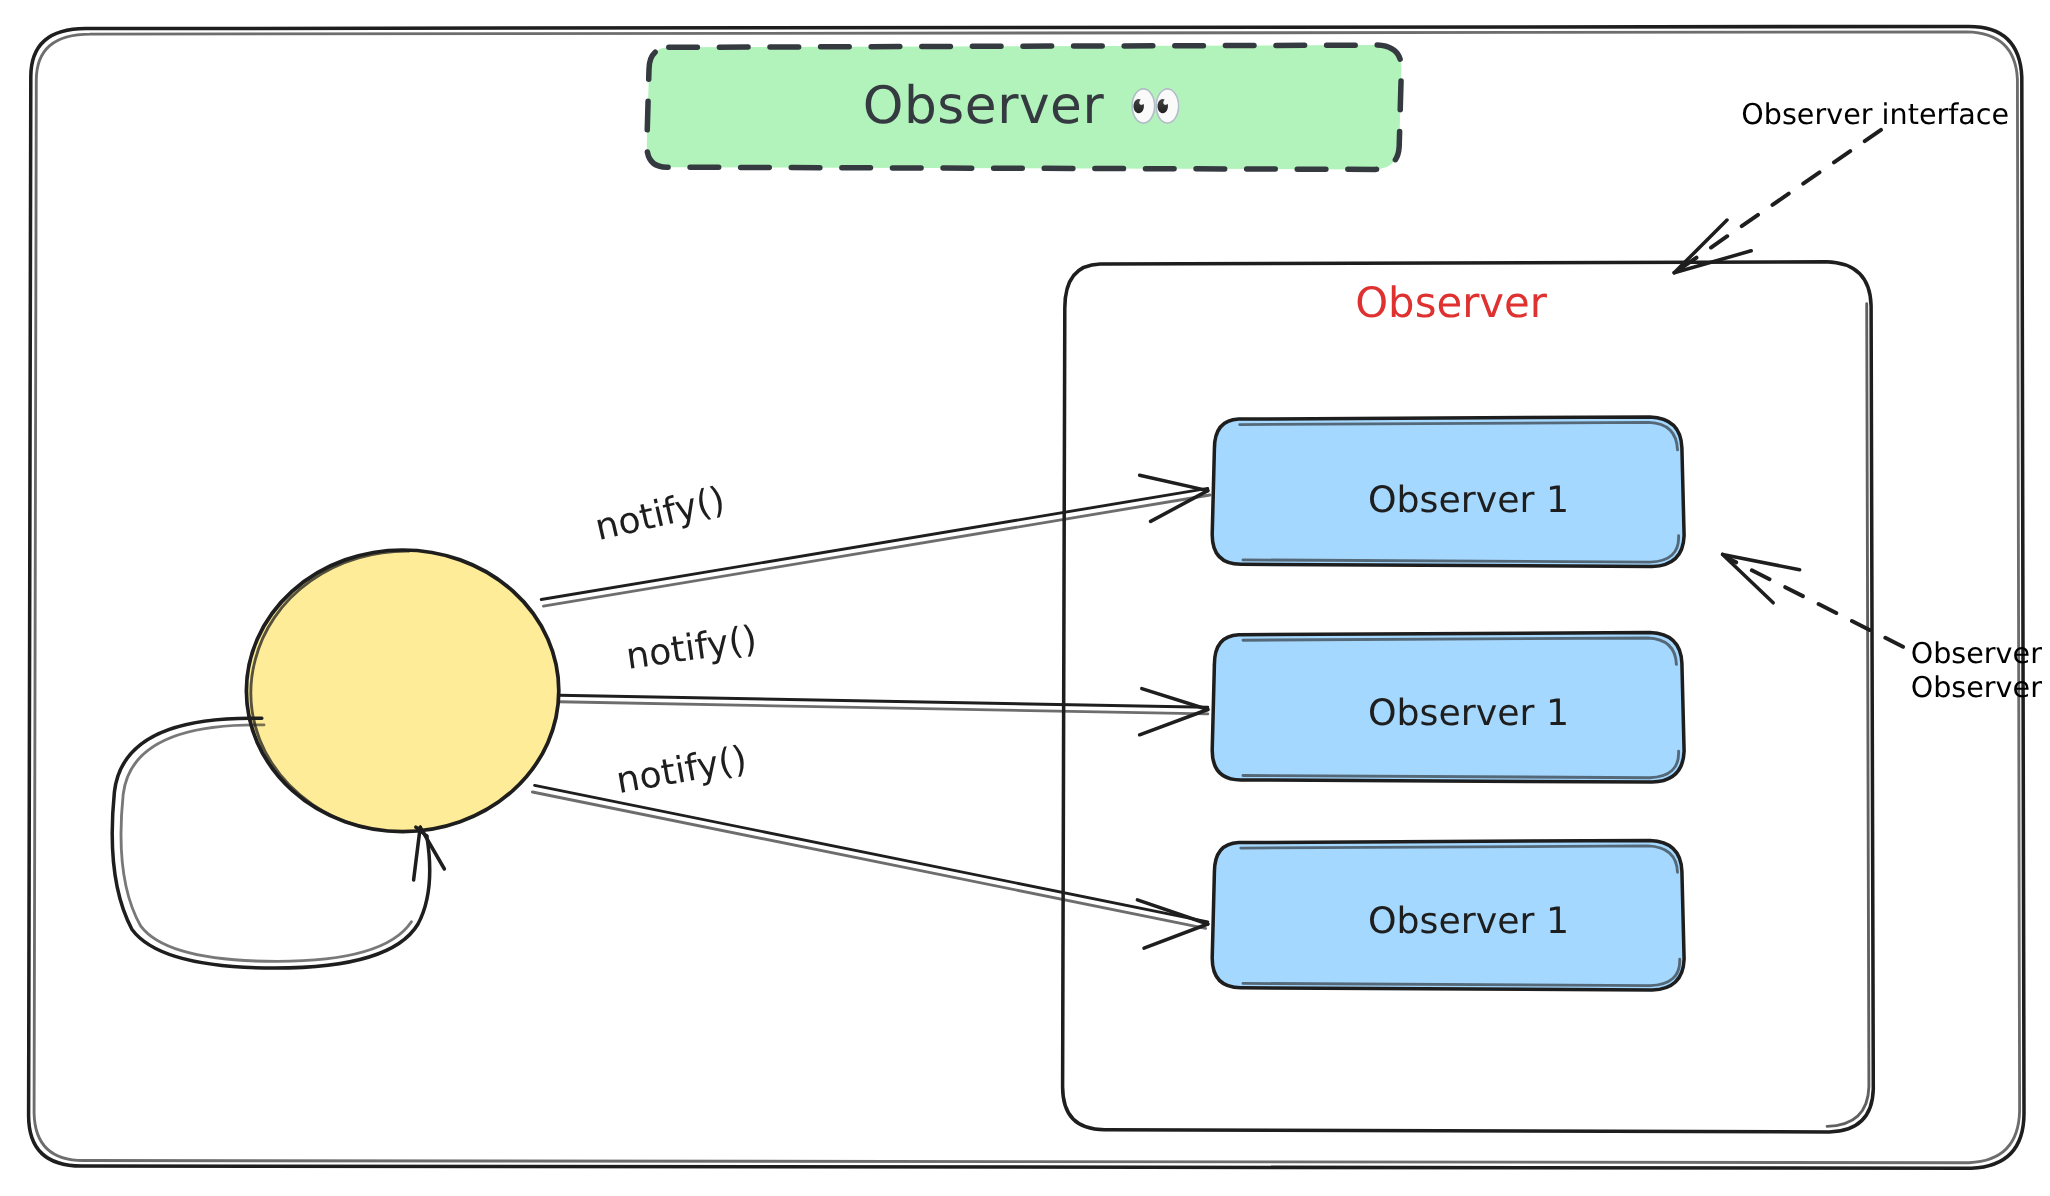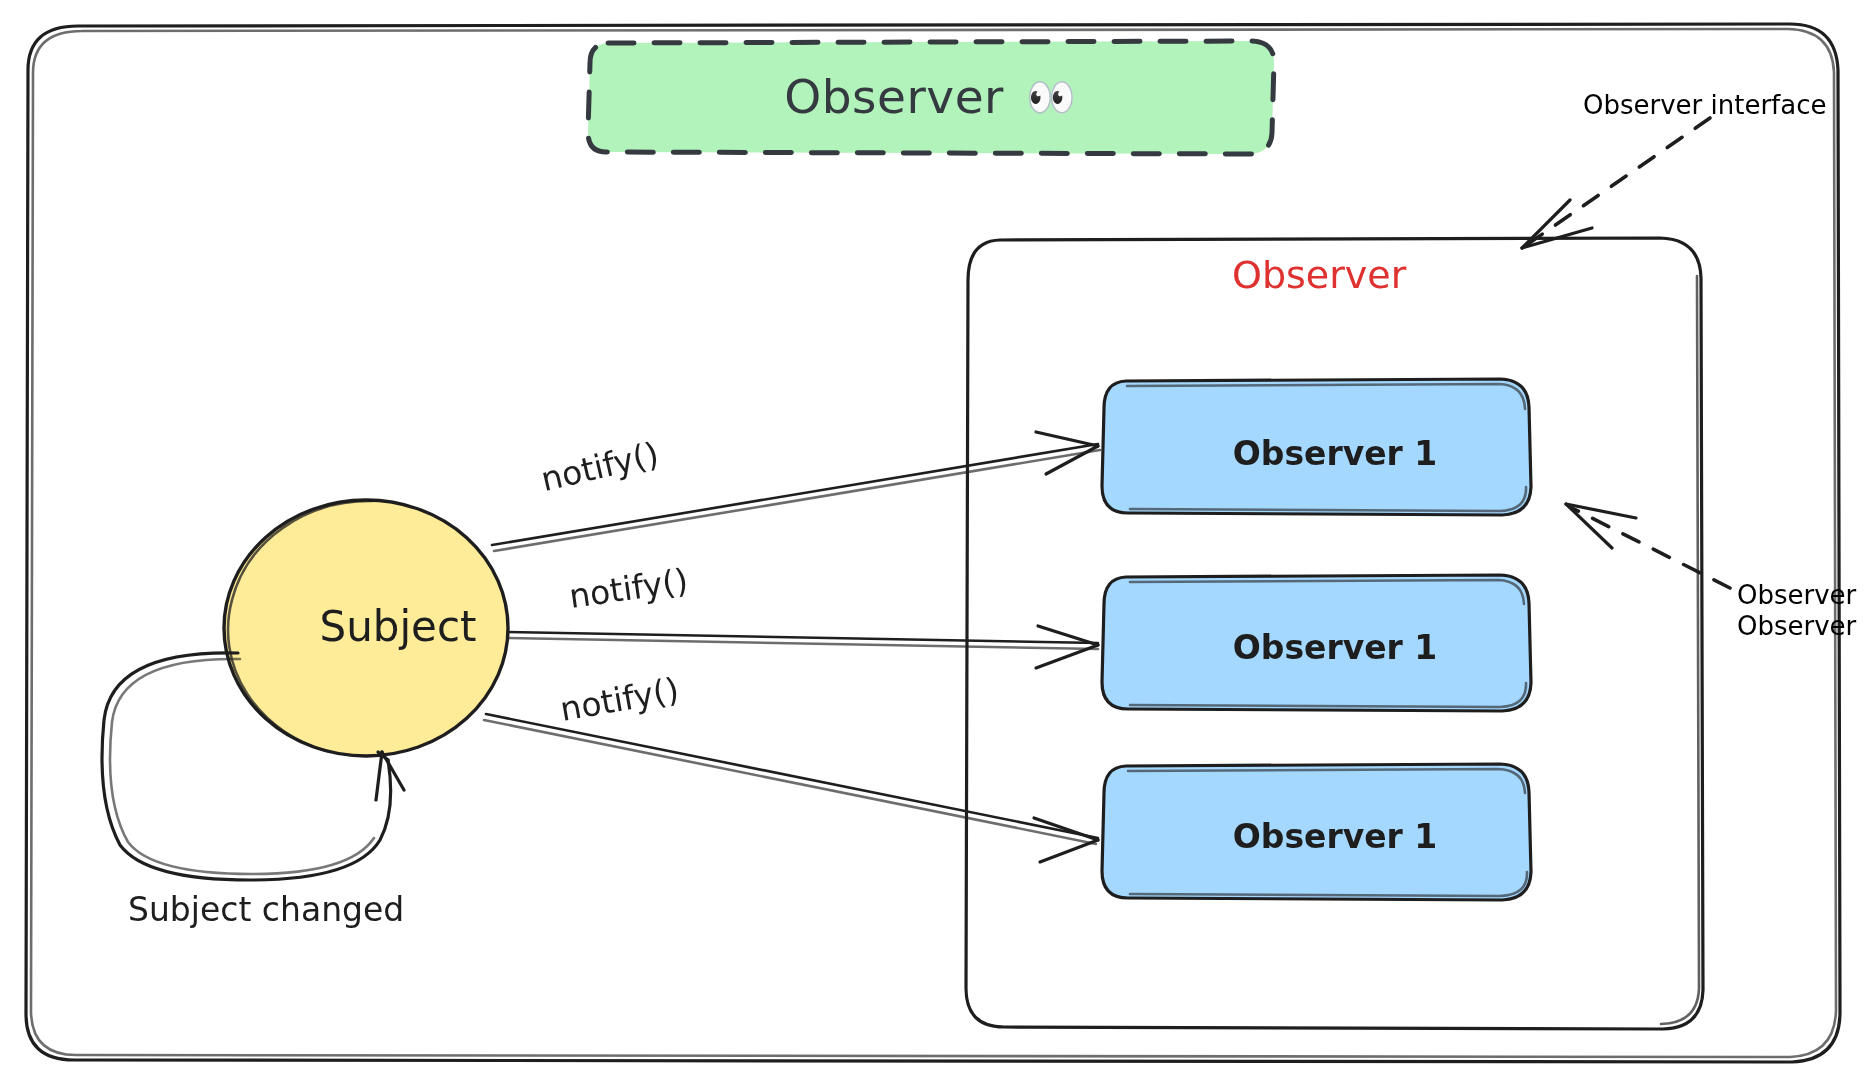--- a/index.html
+++ b/index.html
@@ -46,21 +46,20 @@
     font-size: 38px;
     color: #e03131;
   }
   
   .obox-label {
     position: absolute;
     font-size: 33px;
     color: #1e1e1e;
     text-align: center;
     width: 420px;
-    font-weight: bold;
   }
   #obox-label-0 { left: 1125px; top: 434px; }
   #obox-label-1 { left: 1125px; top: 628px; }
   #obox-label-2 { left: 1125px; top: 817px; }
 
   
   #subject-label {
     left: 258px; top: 602px;
     width: 280px; text-align: center;
     font-size: 42px; color: #1e1e1e;
@@ -198,24 +197,22 @@
     <span id="title-text">Observer</span>
     <span id="title-emoji">👀</span>
   </div>
 
   <div class="lbl" id="observer-group-title">Observer</div>
 
   <div class="obox-label" id="obox-label-0">Observer 1</div>
   <div class="obox-label" id="obox-label-1">Observer 1</div>
   <div class="obox-label" id="obox-label-2">Observer 1</div>
 
-  <div class="lbl" id="subject-label">Subject</div>
 
   <div class="lbl notify-label" id="notify-0">notify()</div>
   <div class="lbl notify-label" id="notify-1">notify()</div>
   <div class="lbl notify-label" id="notify-2">notify()</div>
 
-  <div class="lbl" id="subject-changed-label">Subject changed</div>
 
   <div class="lbl annot" id="annot-interface">Observer interface</div>
   <div class="lbl annot" id="annot-concrete"><span>Observer</span><br><span>Observer</span></div>
 
 </div>
 
 </body></html>

